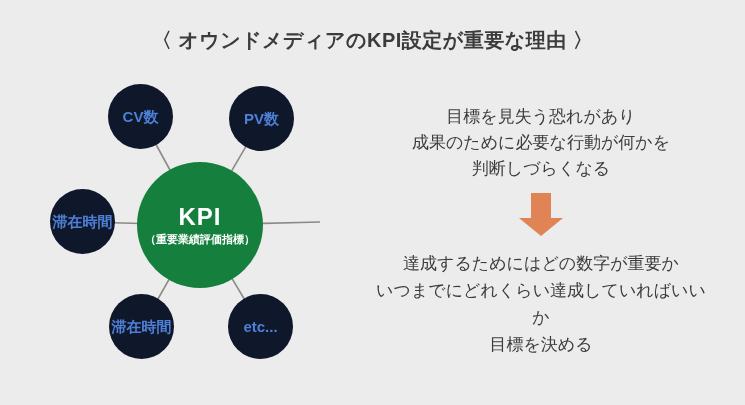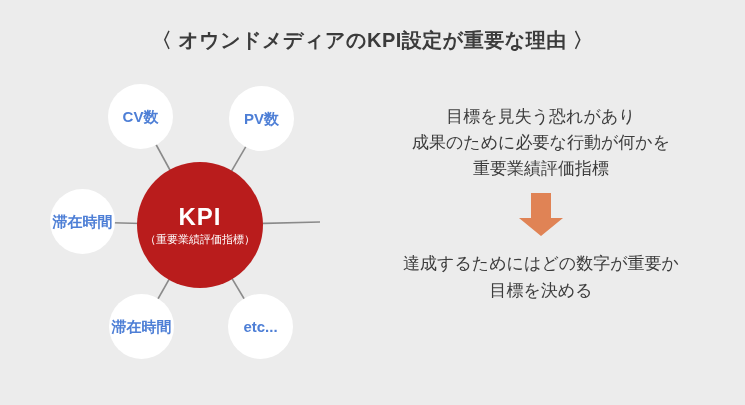--- a/index.html
+++ b/index.html
@@ -25,34 +25,34 @@
 
   .circle {
     position: absolute;
     border-radius: 50%;
     display: flex; flex-direction: column;
     align-items: center; justify-content: center;
     text-align: center;
   }
   .node {
     width: 65px; height: 65px;
-    background: #ffffff;
+    background: #0f172a;
     color: #4E7FD6;
     font-size: 15px; font-weight: bold;
     line-height: 19px;
   }
   .node .node-label { display: inline-block; max-width: 62px; word-break: break-all; }
   .center-node {
     width: 126px; height: 126px;
     left: 137px; top: 162px;
-    background: #b91c1c;
+    background: #15803d;
     color: #FFFFFF;
   }
   .kpi-label { font-size: 24px; font-weight: bold; line-height: 26px; letter-spacing: 1px; }
-  .kpi-sub { font-size: 11px; font-weight: normal; line-height: 14px; margin-top: 2px; }
+  .kpi-sub { font-size: 11px; font-weight: bold; line-height: 14px; margin-top: 2px; }
 
   .node-cv      { left: 108px; top: 84px; }
   .node-pv      { left: 229px; top: 86px; justify-content: center; }
   .node-dwell   { left: 50px;  top: 189px; }
   .node-uu      { left: 287px; top: 189px; }
   .node-clicks  { left: 109px; top: 294px; }
   .node-etc     { left: 228px; top: 294px; }
 
   .right-panel { position: absolute; left: 372px; top: 0; width: 338px; height: 405px; }
   .text-block {
@@ -103,29 +103,30 @@
   <div class="circle center-node">
     <div class="kpi-label">KPI</div>
     <div class="kpi-sub">（重要業績評価指標）</div>
   </div>
 
   <div class="right-panel">
 
     <div class="text-block problem-block">
       <div>目標を見失う恐れがあり</div>
       <div>成果のために必要な行動が何かを</div>
-      <div>重要業績評価指標</div>
+      <div>判断しづらくなる</div>
     </div>
 
     <div class="arrow-wrap">
       <svg width="44" height="43" viewBox="0 0 44 43">
         <polygon points="12,0 32,0 32,25 44,25 22,43 0,25 12,25" fill="#E08355"></polygon>
       </svg>
     </div>
 
     <div class="text-block solution-block">
       <div>達成するためにはどの数字が重要か</div>
+      <div>いつまでにどれくらい達成していればいいか</div>
       <div>目標を決める</div>
     </div>
 
   </div>
 
 </div>
 
 </body></html>

